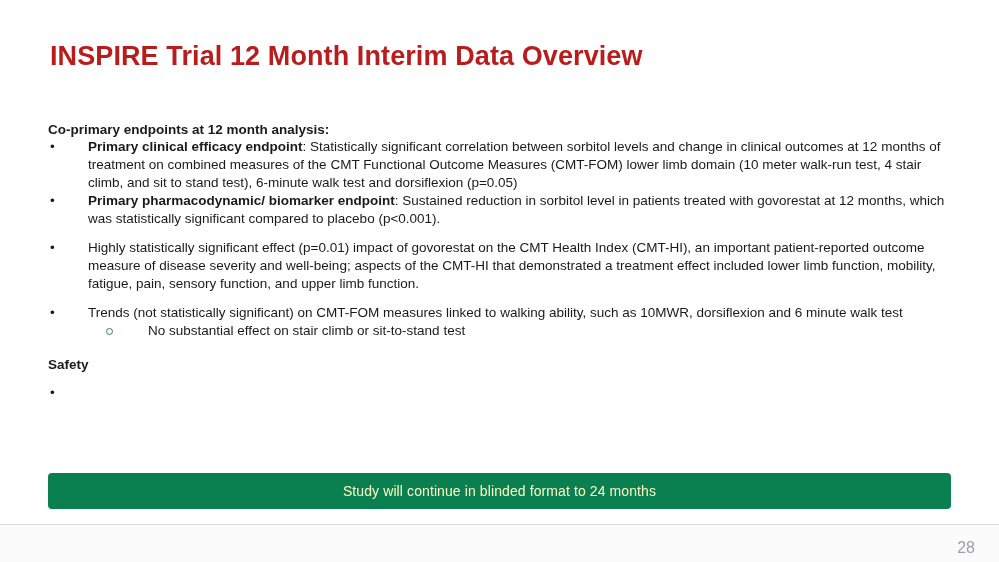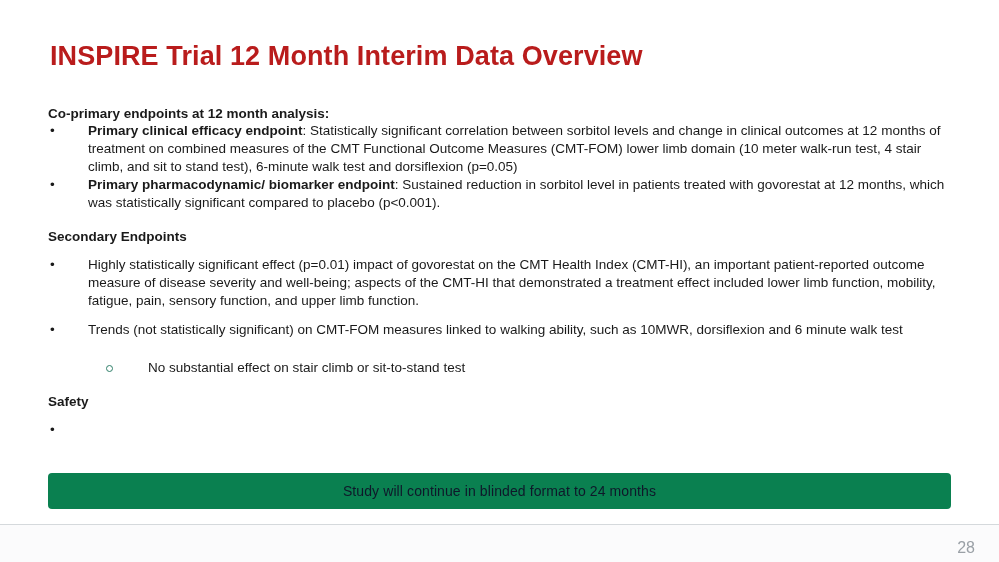--- a/index.html
+++ b/index.html
@@ -39,20 +39,21 @@
     left: 48px;
     top: 105px;
     width: 905px;
   }
 
   .sec-head {
     font-size: 13.5px;
     font-weight: bold;
     color: #1a1a1a;
     line-height: 1.28;
+    margin-top: 16px;
   }
   .sec-head.gap-top { margin-top: 16px; }
 
   .blist { margin: 0; padding: 0; list-style: none; }
 
   .bitem {
     position: relative;
     padding-left: 40px;
     font-size: 13.5px;
     line-height: 1.33;
@@ -71,21 +72,21 @@
   .bitem b { font-weight: bold; margin-top: 7px; }
 
   .bitem.spaced { margin-top: 11px; }
 
   
   .subitem {
     position: relative;
     padding-left: 100px;
     font-size: 13.5px;
     line-height: 1.33;
-    margin-top: 20px;
+    margin-top: 0;
     color: #1a1a1a;
   }
   .subitem .ocircle {
     position: absolute;
     left: 58px;
     top: 6px;
     width: 7px;
     height: 7px;
     border: 1.4px solid #2f7f69;
     border-radius: 50%;
@@ -100,21 +101,21 @@
     width: 903px;
     height: 36px;
     background: #0a8050;
     border-radius: 4px;
     display: flex;
     align-items: center;
     justify-content: center;
     box-sizing: border-box;
   }
   .banner-text {
-    color: #0f172a;
+    color: #fef9c3;
     font-size: 14px;
     font-weight: normal;
     letter-spacing: 0.1px;
   }
 
   
   .footer-rule {
     position: absolute;
     left: 0;
     top: 524px;
@@ -187,21 +188,20 @@
       <li class="bitem">
         <span class="dot">•</span>
         <b>Primary clinical efficacy endpoint</b><span>: Statistically significant correlation between sorbitol levels and change in clinical outcomes at 12 months of treatment on combined measures of the CMT Functional Outcome Measures (CMT-FOM) lower limb domain (10 meter walk-run test, 4 stair climb, and sit to stand test), 6-minute walk test and dorsiflexion  (p=0.05)</span>
       </li>
       <li class="bitem">
         <span class="dot">•</span>
         <b>Primary pharmacodynamic/ biomarker endpoint</b><span>: Sustained reduction in sorbitol level in patients treated with govorestat at 12 months, which was statistically significant compared to placebo (p&lt;0.001).</span>
       </li>
     </ul>
 
-    <div class="sec-head gap-top">Secondary Endpoints</div>
 
     <ul class="blist">
       <li class="bitem spaced">
         <span class="dot">•</span>
         <span>Highly statistically significant effect (p=0.01) impact of govorestat on the CMT Health Index (CMT-HI), an important patient-reported outcome measure of disease severity and well-being; aspects of the CMT-HI that demonstrated a treatment effect included lower limb function, mobility, fatigue, pain, sensory function, and upper limb function.</span>
       </li>
       <li class="bitem spaced">
         <span class="dot">•</span>
         <span>Trends (not statistically significant) on CMT-FOM measures linked to walking ability, such as 10MWR, dorsiflexion and 6 minute walk test</span>
       </li>

